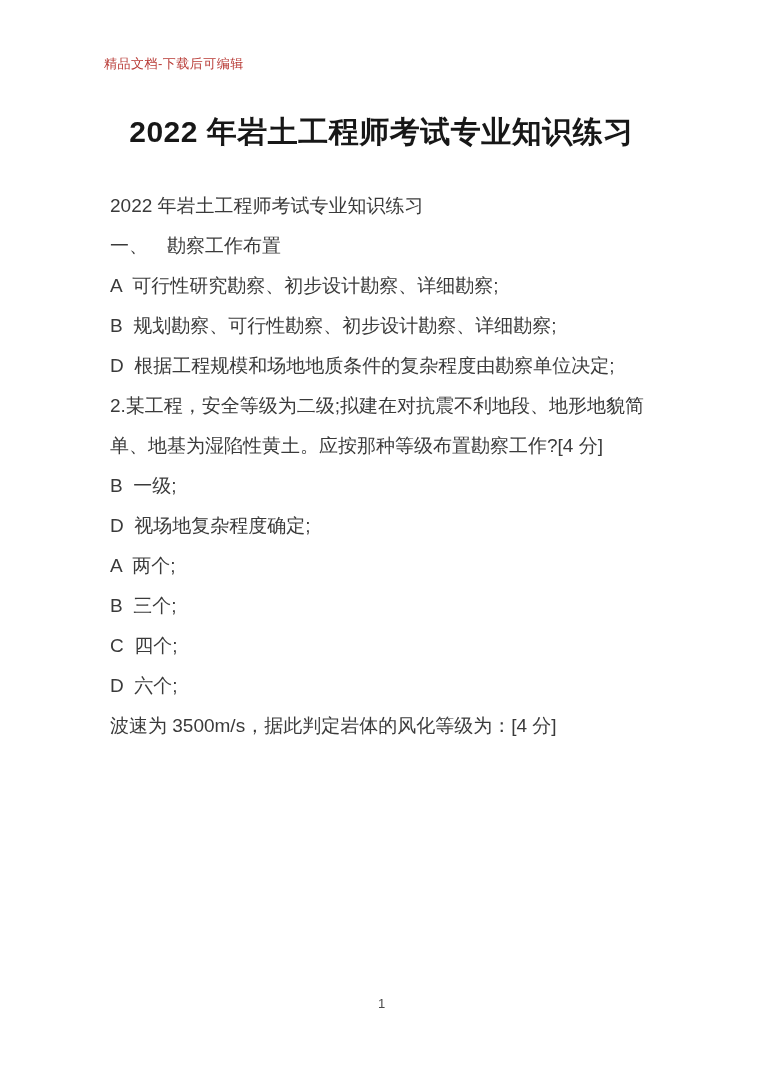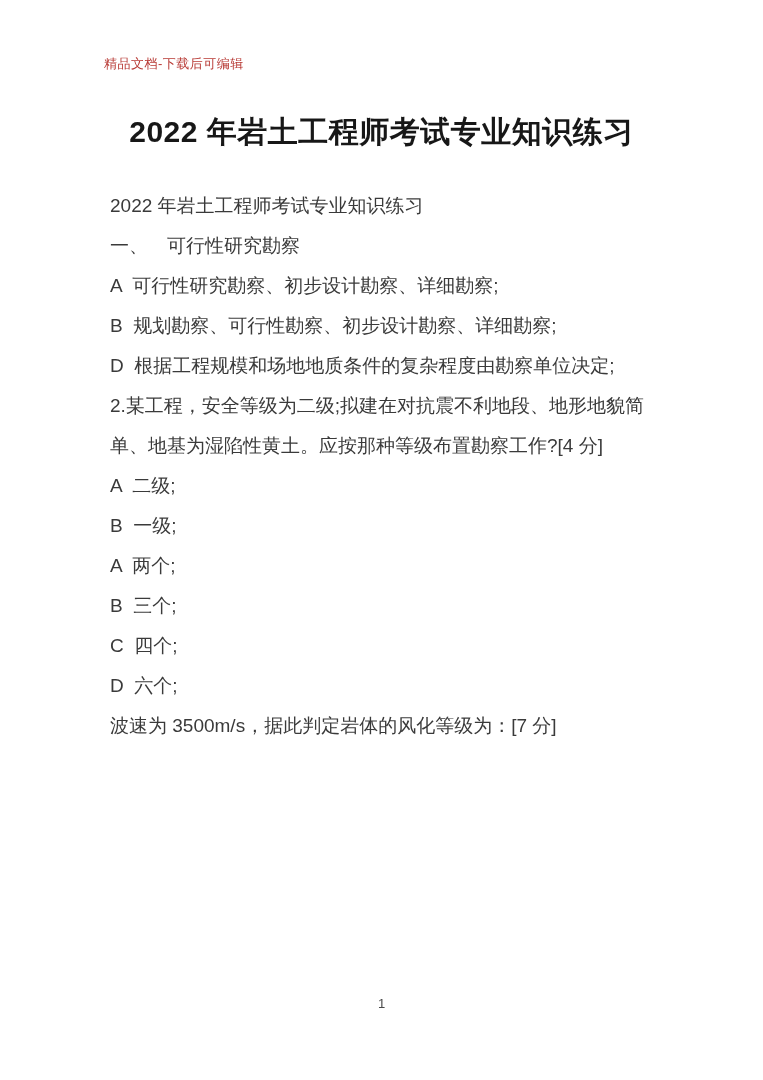--- a/index.html
+++ b/index.html
@@ -60,34 +60,34 @@
 <body>
 
 <div class="page">
 
   <div class="watermark">精品文档-下载后可编辑</div>
 
   <div class="doc-title">2022 年岩土工程师考试专业知识练习</div>
 
   <div class="doc-body">
     <div class="line">2022 年岩土工程师考试专业知识练习</div>
-    <div class="line">一、　可行性研究勘察</div>
+    <div class="line">一、　勘察工作布置</div>
 
     <div class="line">A  可行性研究勘察、初步设计勘察、详细勘察;</div>
     <div class="line">B  规划勘察、可行性勘察、初步设计勘察、详细勘察;</div>
     <div class="line">D  根据工程规模和场地地质条件的复杂程度由勘察单位决定;</div>
 
     <div class="line">2.某工程，安全等级为二级;拟建在对抗震不利地段、地形地貌简</div>
     <div class="line">单、地基为湿陷性黄土。应按那种等级布置勘察工作?[4 分]</div>
-    <div class="line">A  二级;</div>
     <div class="line">B  一级;</div>
+    <div class="line">D  视场地复杂程度确定;</div>
 
     <div class="line">A  两个;</div>
     <div class="line">B  三个;</div>
     <div class="line">C  四个;</div>
     <div class="line">D  六个;</div>
 
-    <div class="line">波速为 3500m/s，据此判定岩体的风化等级为：[7 分]</div>
+    <div class="line">波速为 3500m/s，据此判定岩体的风化等级为：[4 分]</div>
   </div>
 
   <div class="page-footer">1</div>
 
 </div>
 
 </body></html>

